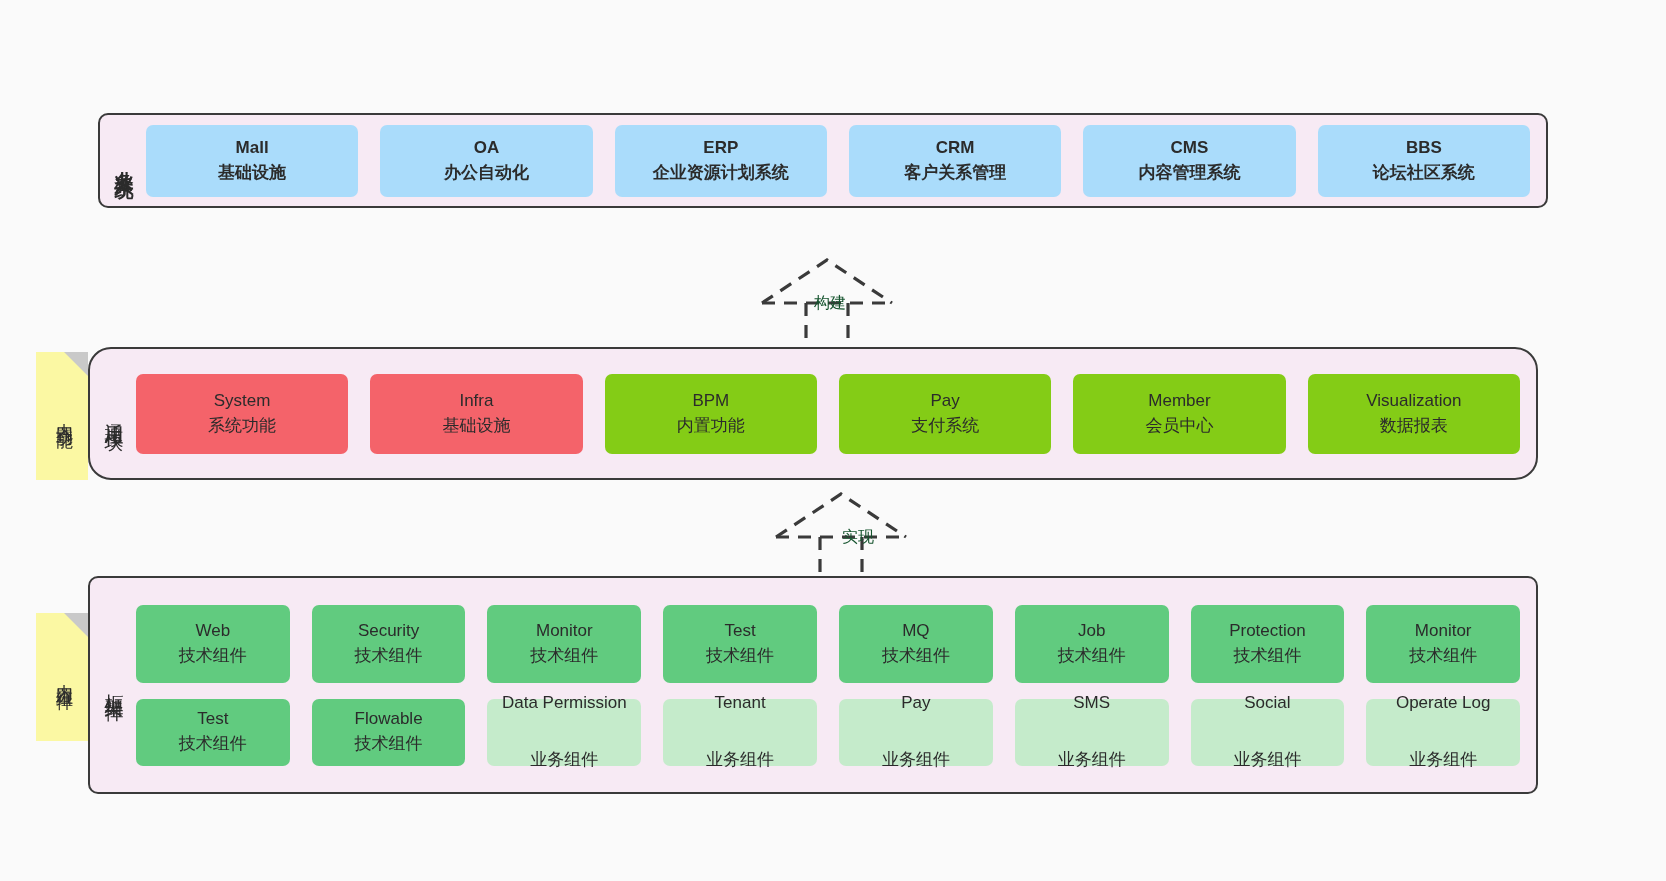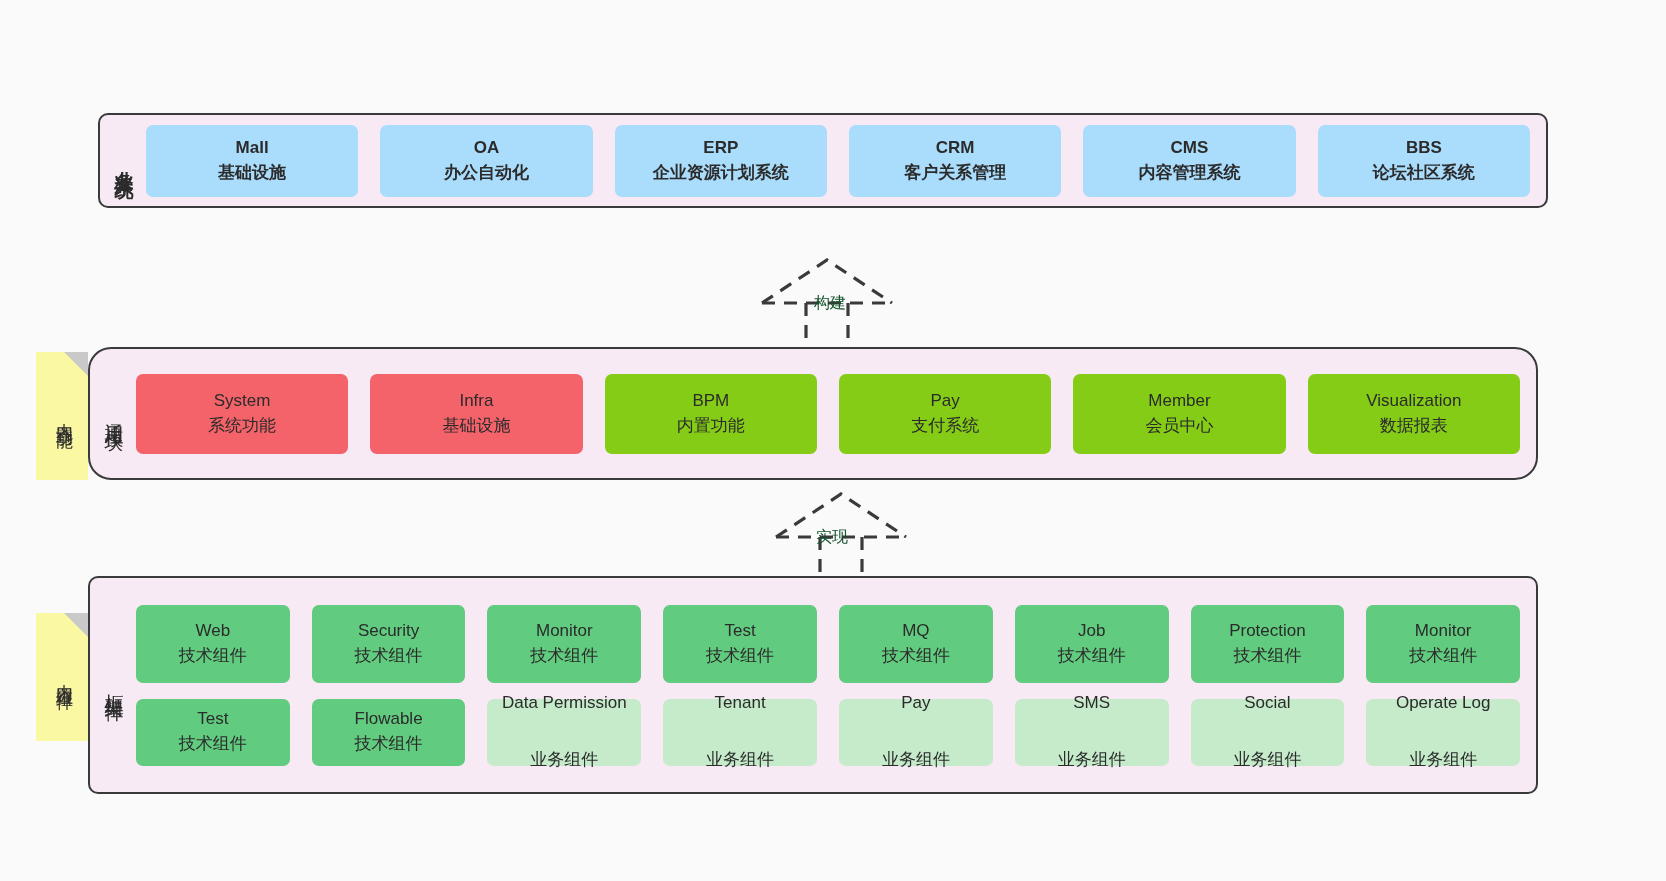--- a/index.html
+++ b/index.html
@@ -214,21 +214,21 @@
     </div>
   </div>
 
   <div class="arrow-wrap" style="left:766px; top:489px; width:160px; height:95px;">
     <svg width="160" height="95" viewBox="0 0 160 95">
       <polyline points="10,48 75,5 140,48" fill="none" stroke="#3a3a3a" stroke-width="3.2" stroke-dasharray="13 9" stroke-linecap="butt"></polyline>
       <polyline points="10,48 140,48" fill="none" stroke="#3a3a3a" stroke-width="3.2" stroke-dasharray="13 9" stroke-linecap="butt"></polyline>
       <line x1="54" y1="48" x2="54" y2="95" stroke="#3a3a3a" stroke-width="3.2" stroke-dasharray="13 9"></line>
       <line x1="96" y1="48" x2="96" y2="95" stroke="#3a3a3a" stroke-width="3.2" stroke-dasharray="13 9"></line>
     </svg>
-    <span class="arrow-label" style="left:50px; top:38px;">实现</span>
+    <span class="arrow-label" style="left:76px; top:38px;">实现</span>
   </div>
 
   <div class="note" style="left:36px; top:613px; width:52px; height:128px;">
     <span class="note-fold"></span>
     <span class="note-text">内置组件</span>
   </div>
 
   <div class="layer" id="layer-framework" style="left:88px; top:576px; width:1450px; height:218px;">
     <div class="layer-title">框架组件</div>
     <div class="layer-body">

